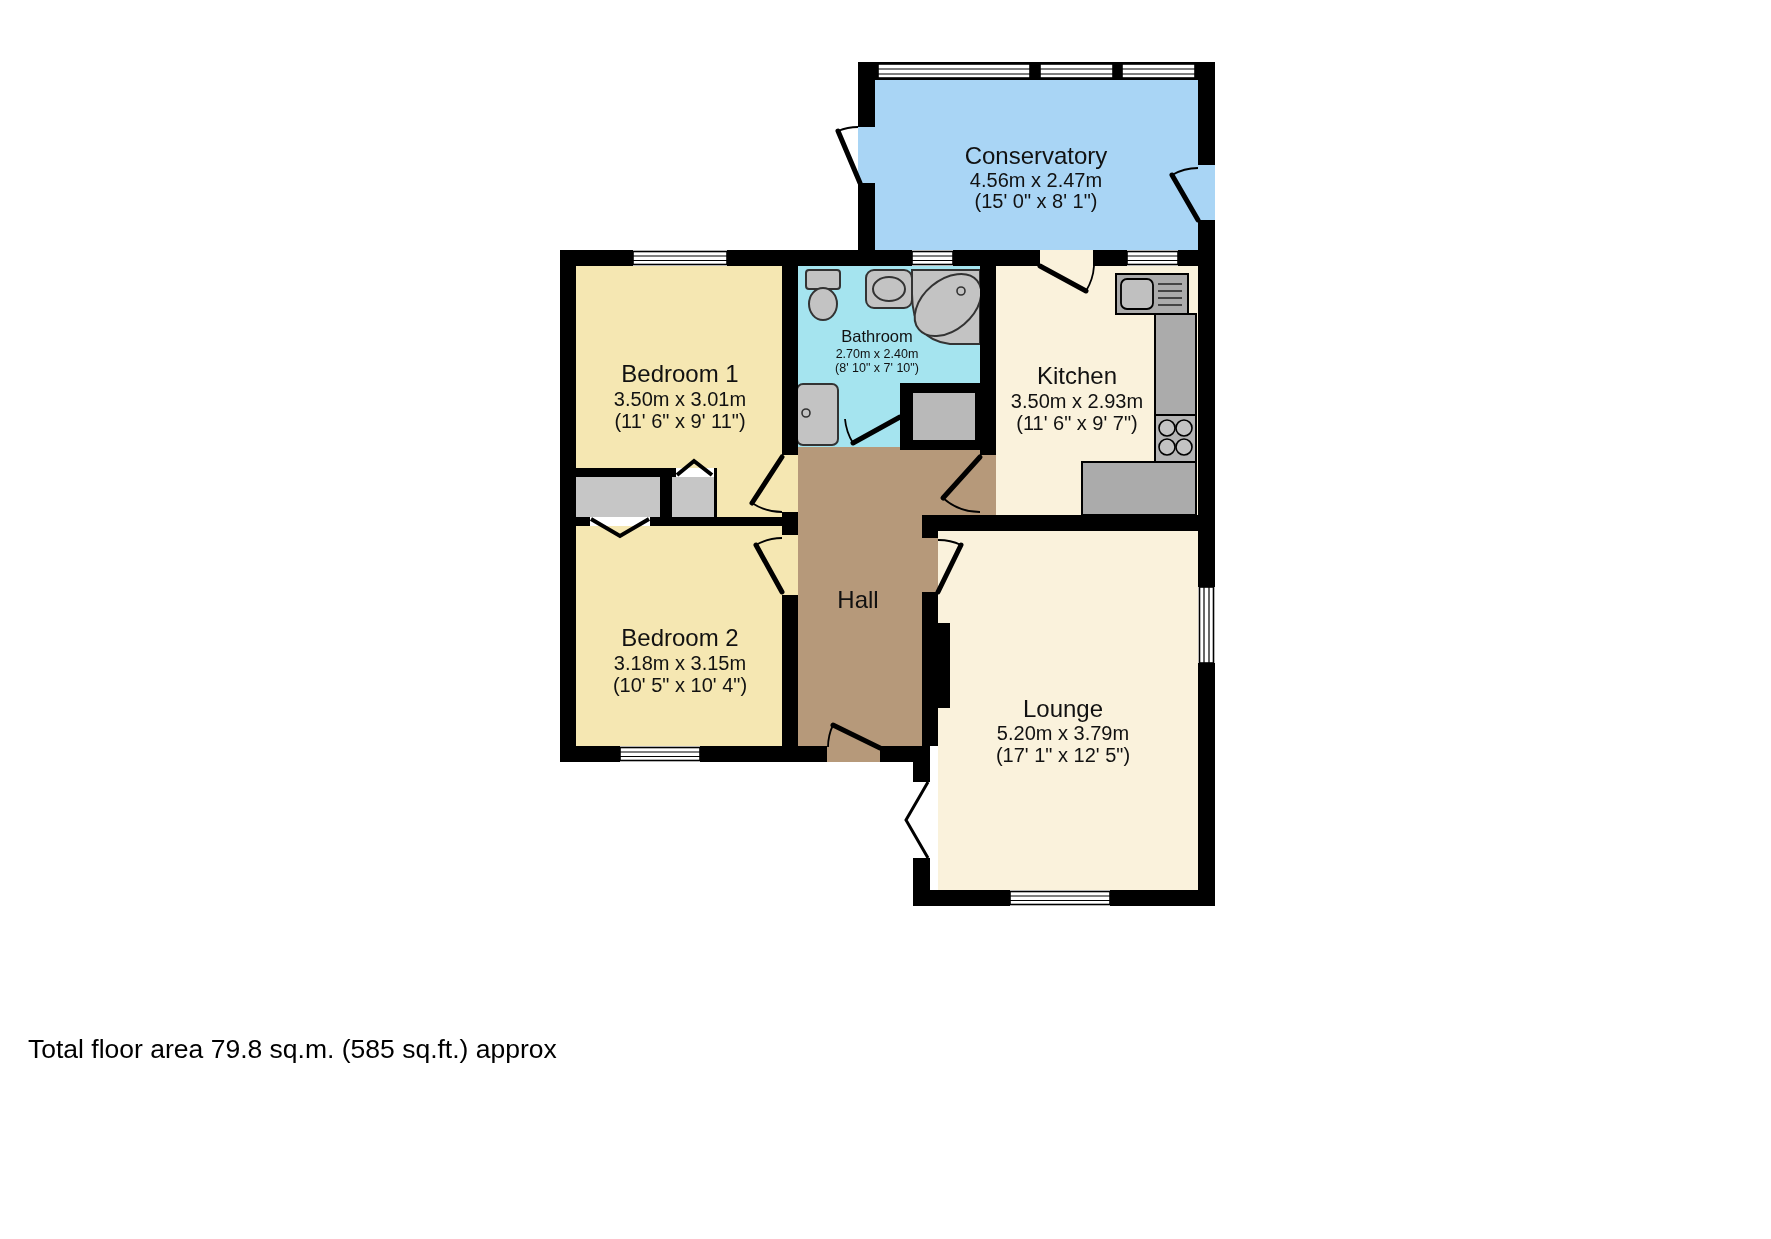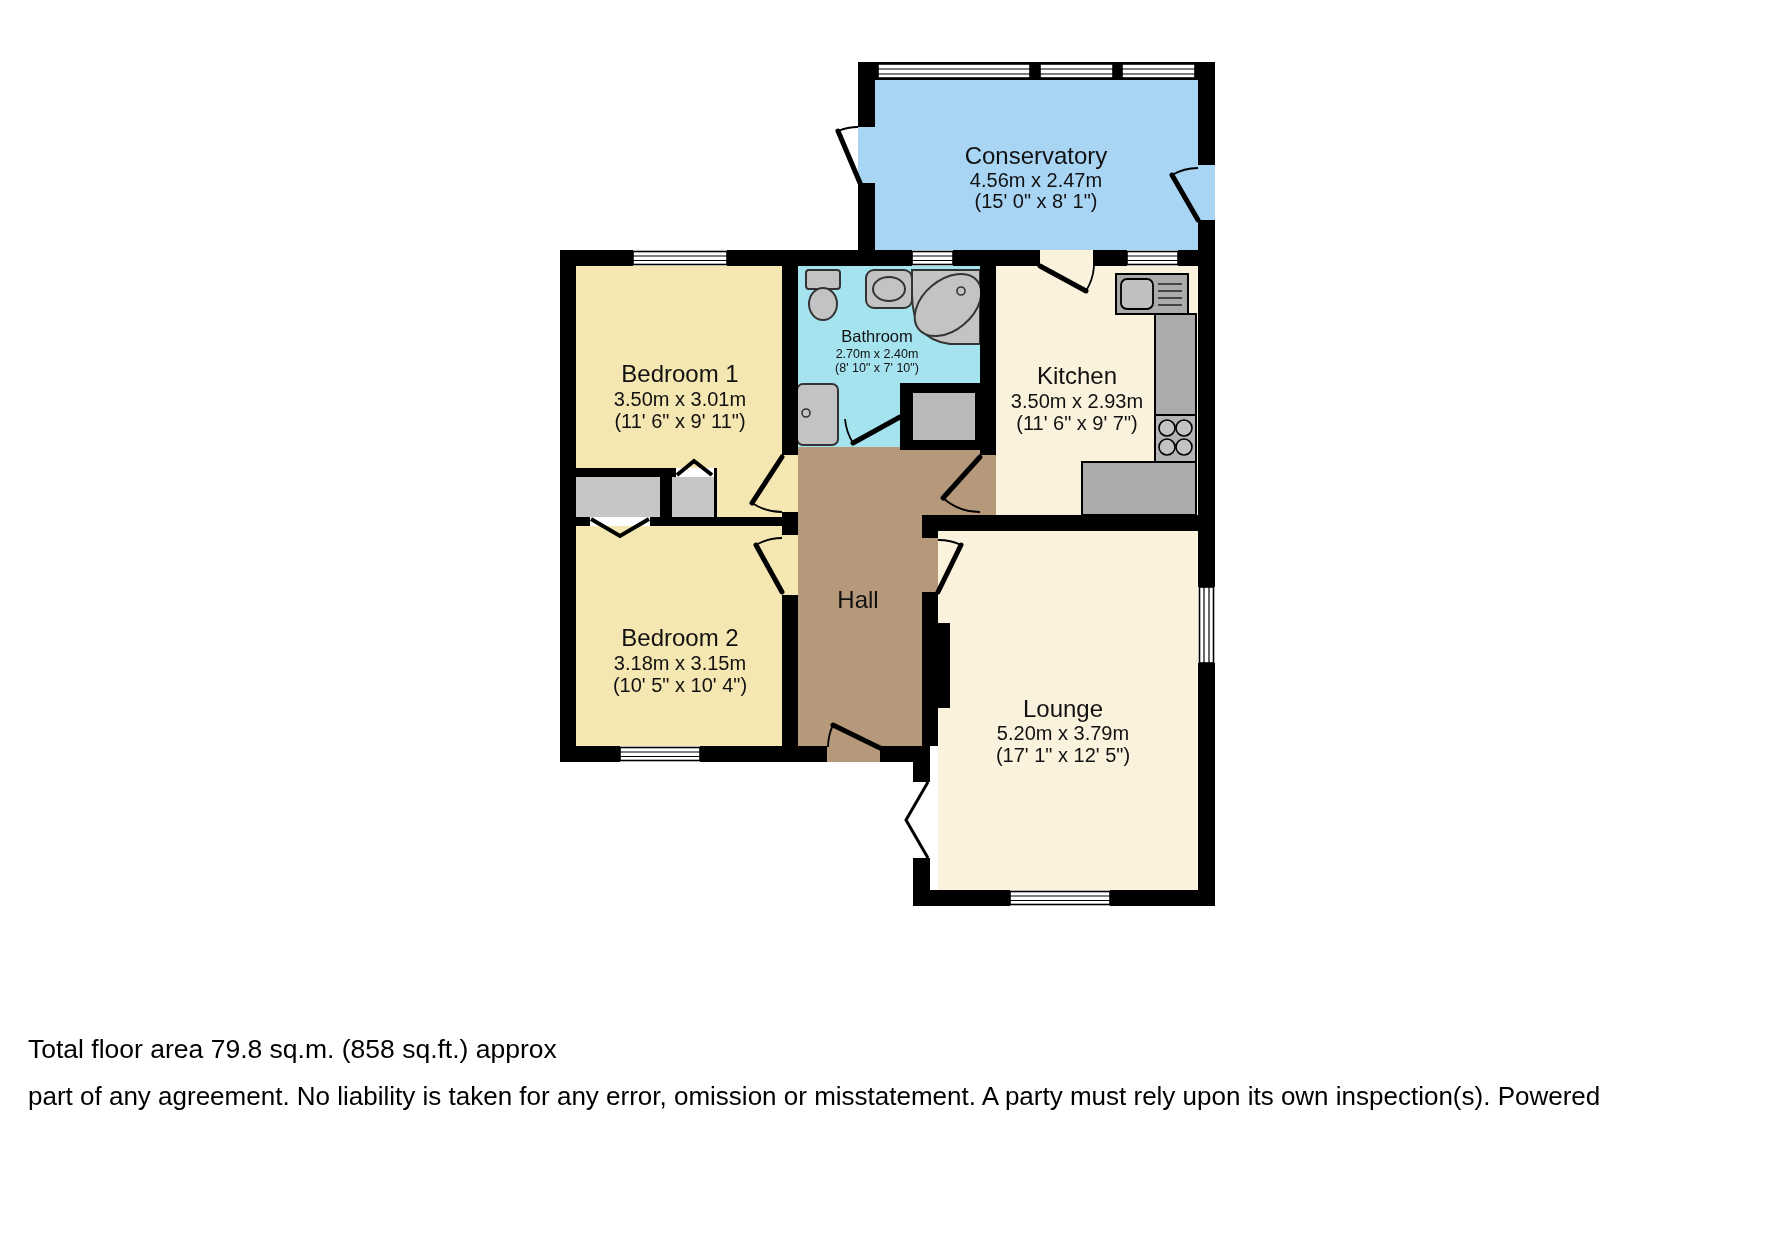--- a/index.html
+++ b/index.html
@@ -274,17 +274,16 @@
   <g>
     <text class="room-name" x="858" y="608">Hall</text>
   </g>
   <g>
     <text class="room-name" x="1063" y="717">Lounge</text>
     <text class="room-dims" x="1063" y="740">5.20m x 3.79m</text>
     <text class="room-dims" x="1063" y="762">(17' 1" x 12' 5")</text>
   </g>
 </svg>
 
-  <div id="total-area">Total floor area 79.8 sq.m. (858 sq.ft.) approx</div>
+  <div id="total-area">Total floor area 79.8 sq.m. (585 sq.ft.) approx</div>
   <div id="disclaimer">
-    <div>part of any agreement. No liability is taken for any error, omission or misstatement. A party must rely upon its own inspection(s). Powered</div>
   </div>
 </div>
 
 </body></html>

